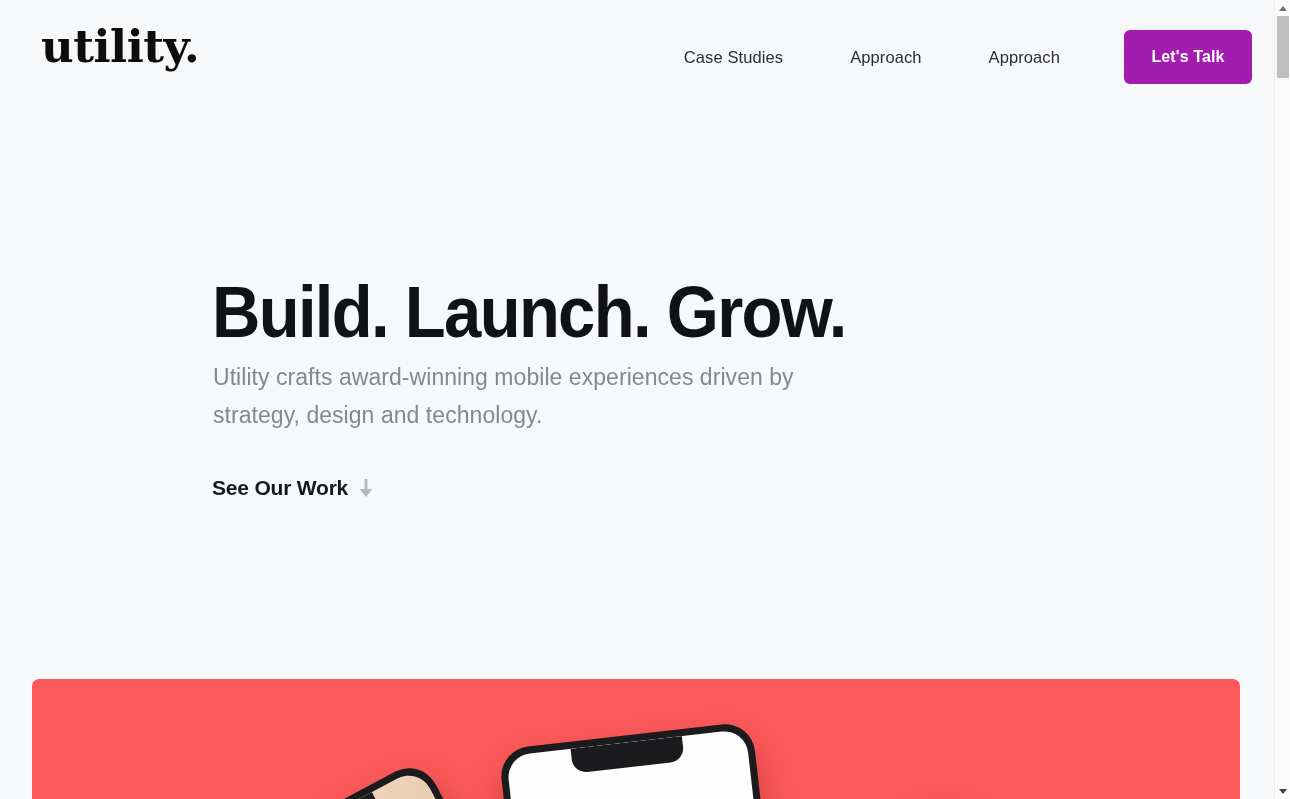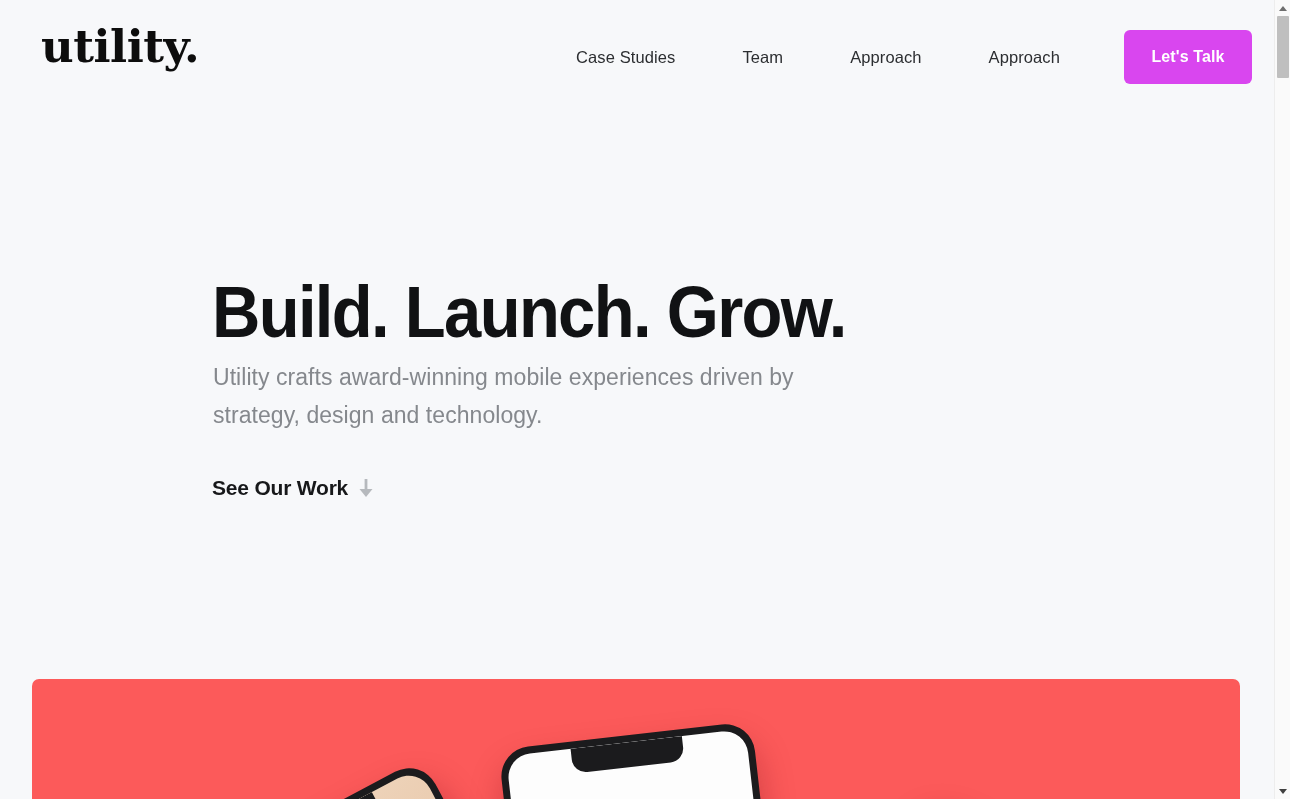--- a/index.html
+++ b/index.html
@@ -44,21 +44,21 @@
     color:#2c2e31;
     text-decoration:none;
     white-space:nowrap;
     padding:0 26px;
     line-height:54px;
     letter-spacing:0.1px;
   }
   .nav-link:first-child { padding-left:0; }
   #cta-button {
     margin-left:23px;
-    background:#d946ef;
+    background:#a21caf;
     color:#ffffff;
     font-size:16px;
     font-weight:700;
     border:none;
     border-radius:6px;
     width:128px; height:54px;
     cursor:pointer;
     letter-spacing:0.1px;
     font-family:"Liberation Sans", sans-serif;
   }
@@ -180,21 +180,20 @@
 </head>
 <body>
 
 <div id="viewport">
 
   <header id="site-header">
     <div id="logo">utility.</div>
 
     <nav id="main-nav">
       <a class="nav-link" href="#">Case Studies</a>
-      <a class="nav-link" href="#">Team</a>
       <a class="nav-link" href="#">Approach</a>
       <a class="nav-link" href="#">Approach</a>
       <button id="cta-button">Let's Talk</button>
     </nav>
   </header>
 
   <section id="hero">
     <h1 id="hero-title">Build. Launch. Grow.</h1>
     <p id="hero-subtitle">Utility crafts award-winning mobile experiences driven by strategy, design and technology.</p>
 

